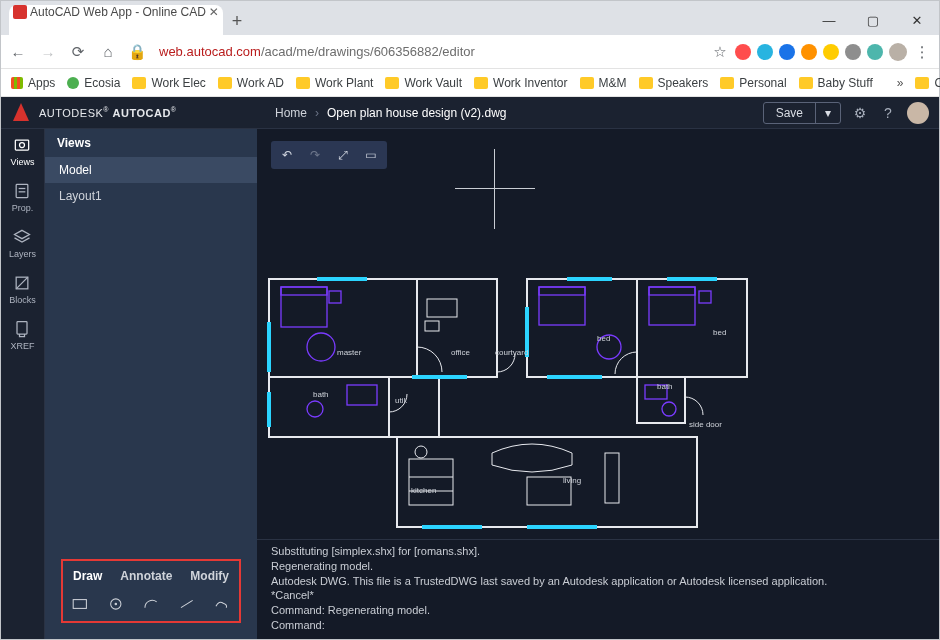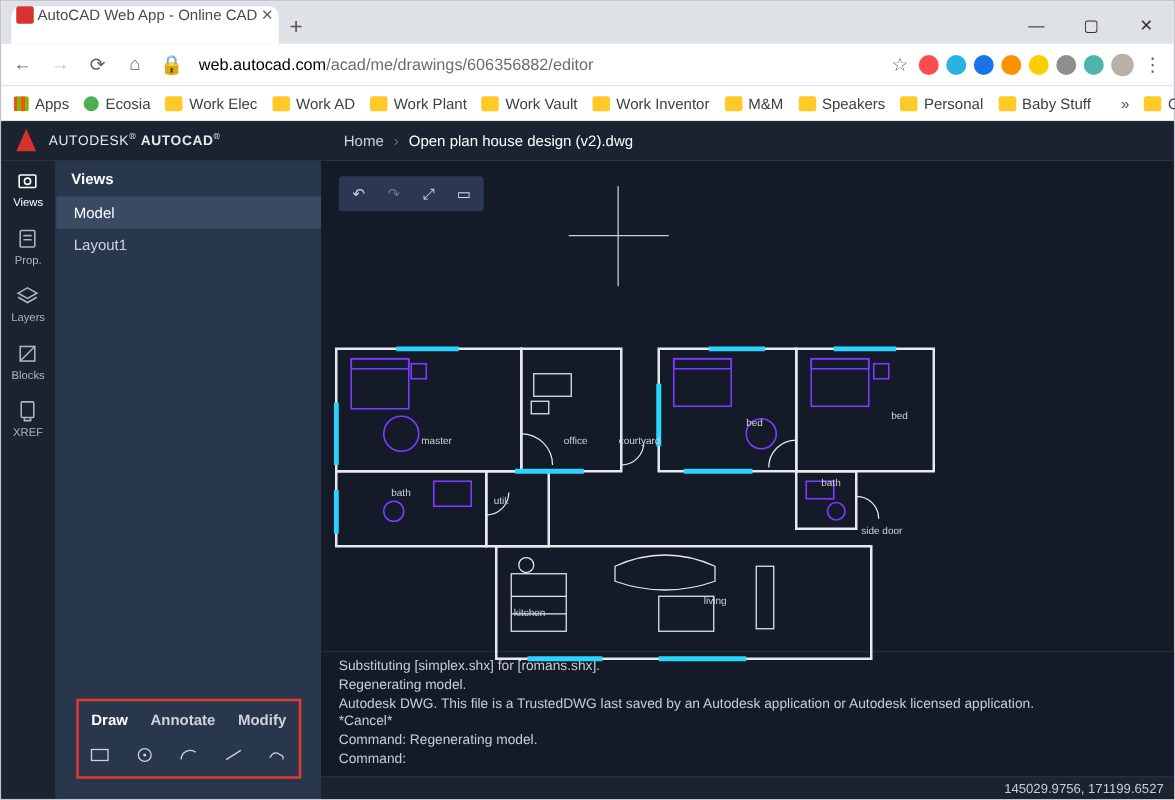--- a/index.html
+++ b/index.html
@@ -11,21 +11,21 @@
   .tab{height:30px;background:#fff;border-radius:8px 8px 0 0;margin-left:8px;display:flex;align-items:flex-start;padding:0 4px;gap:3px;min-width:180px;font-size:12px;color:#4a4a4a}
   .tab .fav{width:14px;height:14px;background:#d7322d;border-radius:2px}
   .tab .close{color:#666}
   .new-tab{width:28px;height:28px;display:flex;align-items:center;justify-content:center;color:#555;font-size:18px}
   .win-controls{margin-left:auto;display:flex}
   .win-controls div{width:44px;height:30px;display:flex;align-items:center;justify-content:center;color:#333;font-size:13px}
   .addr-bar{height:34px;display:flex;align-items:center;gap:12px;padding:0 8px;border-bottom:1px solid #e3e3e3}
   .addr-bar .ico{width:18px;height:18px;display:flex;align-items:center;justify-content:center;color:#5f6368;font-size:15px}
   .addr-bar .lock{color:#5f6368}
   .url{flex:1;color:#6d6d6d;font-size:13px}
-  .url .host{color:#000000}
+  .url .host{color:#b91c1c}
   .ext-row{display:flex;gap:6px;align-items:center}
   .ext-row .dot{width:16px;height:16px;border-radius:50%}
   .avatar-sm{width:18px;height:18px;border-radius:50%;background:#b9b0a6}
   .bm-bar{height:28px;display:flex;align-items:center;gap:12px;padding:0 10px;border-bottom:1px solid #e3e3e3;font-size:12px;color:#3c4043}
   .bm{display:flex;align-items:center;gap:5px;white-space:nowrap}
   .bm .fld{width:14px;height:12px;background:#ffca28;border-radius:2px}
   .bm .eco{width:12px;height:12px;border-radius:50%;background:#4caf50}
   .bm-bar .chv{color:#555}
   .bm-bar .spacer{flex:1}
 
@@ -187,20 +187,29 @@
     <div class="top-bar">
       <div class="brand">
         <span class="a"></span>
         <span><span>AUTODESK</span><sup style="font-size:7px">®</sup> <b>AUTOCAD</b><sup style="font-size:7px">®</sup></span>
       </div>
       <div class="crumb">
         <a>Home</a>
         <span class="sep">›</span>
         <span class="cur">Open plan house design (v2).dwg</span>
       </div>
+      <div class="top-right">
+        <div class="save-btn">
+          <span>Save</span>
+          <span class="dd">▾</span>
+        </div>
+        <div class="tr-ico">⚙</div>
+        <div class="tr-ico">?</div>
+        <div class="user-av"></div>
+      </div>
     </div>
 
     <div class="app-body">
 
       <div class="rail">
         <div class="itm active">
           <svg viewBox="0 0 24 24">
               <rect class="sq" x="4" y="6" width="16" height="12" rx="1"></rect>
               <circle class="sq" cx="12" cy="12" r="3"></circle>
             </svg>
@@ -353,19 +362,16 @@
         <div style="flex:1"></div>
         <div class="bot-sep"></div>
         <div class="cmdline">
           <div class="row">Substituting [simplex.shx] for [romans.shx].</div>
           <div class="row">Regenerating model.</div>
           <div class="row">Autodesk DWG. This file is a TrustedDWG last saved by an Autodesk application or Autodesk licensed application.</div>
           <div class="row">*Cancel*</div>
           <div class="row">Command: Regenerating model.</div>
           <div class="row"><span class="prompt">Command:</span></div>
         </div>
-        <div class="status">
-          <span>145029.9756, 171199.6527</span>
-        </div>
       </div>
     </div>
   </div>
 </div>
 
 </body></html>

